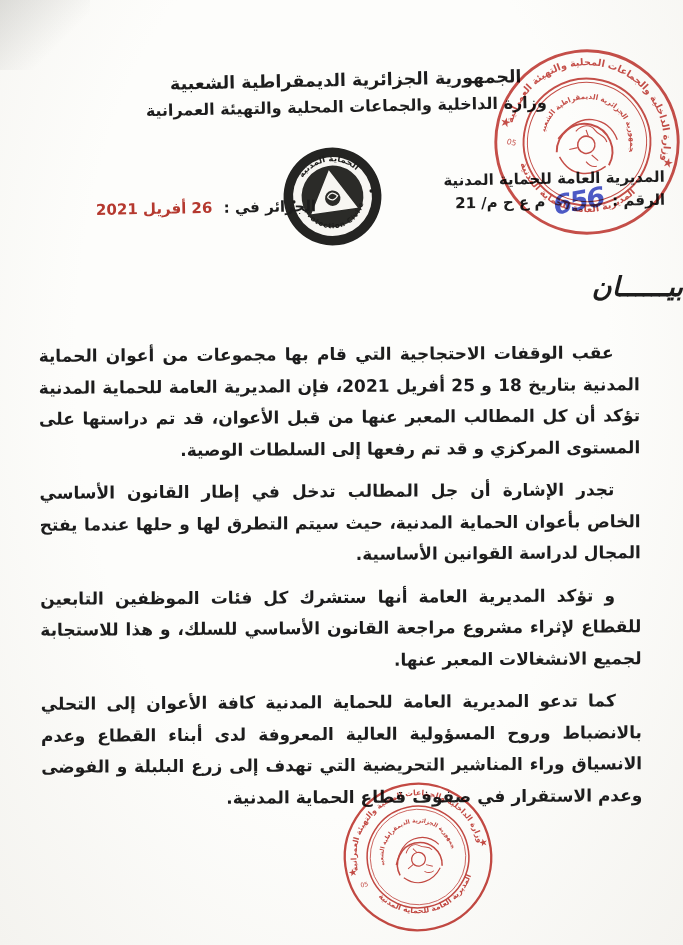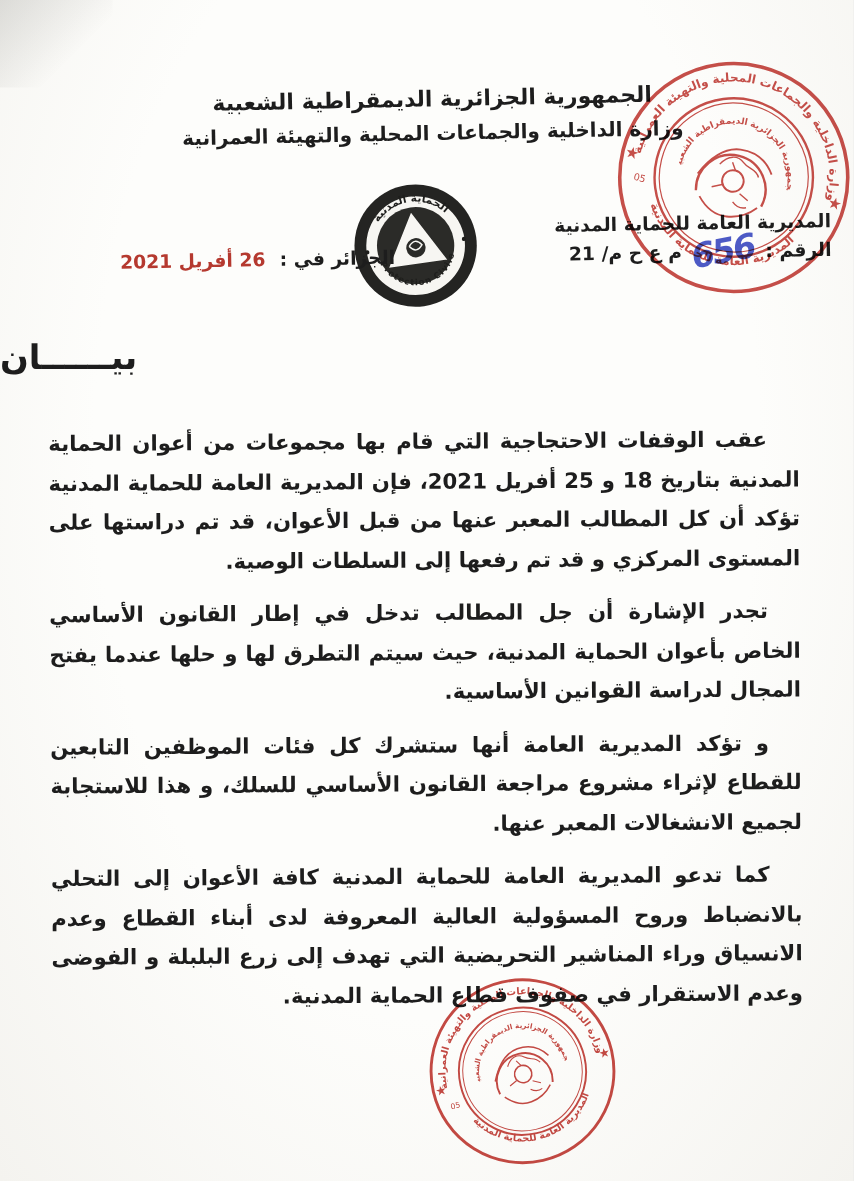--- a/index.html
+++ b/index.html
@@ -35,22 +35,22 @@
   
   .date-block{
     position:absolute; top:199px; left:96px; white-space:nowrap; font-weight:bold;
     font-size:15px; transform:rotate(-1deg);
   }
   .date-red{color:#b5392f; letter-spacing:2px; margin-right:6px;}
   
   .logo{position:absolute; top:145px; left:281px; width:103px; height:103px; transform:rotate(-8deg);}
   
   .title{
-    position:absolute; top:271px; left:0; width:100%; text-align:left;
-    font-size:27px; font-weight:bold; letter-spacing:1px;
+    position:absolute; top:271px; left:0; width:100%; text-align:right;
+    font-size:27px; font-weight:bold; letter-spacing:1px;font-style:italic;
   }
   
   .body-text{
     position:absolute; top:339px; left:40px; width:601px;
     font-size:17px; font-weight:bold; line-height:31.5px;
     text-align:justify; transform:rotate(-0.35deg);
   }
   .body-text p{margin:0 0 11px 0; text-indent:26px;}
   
   .stamp{position:absolute; mix-blend-mode:multiply; opacity:.92;}

